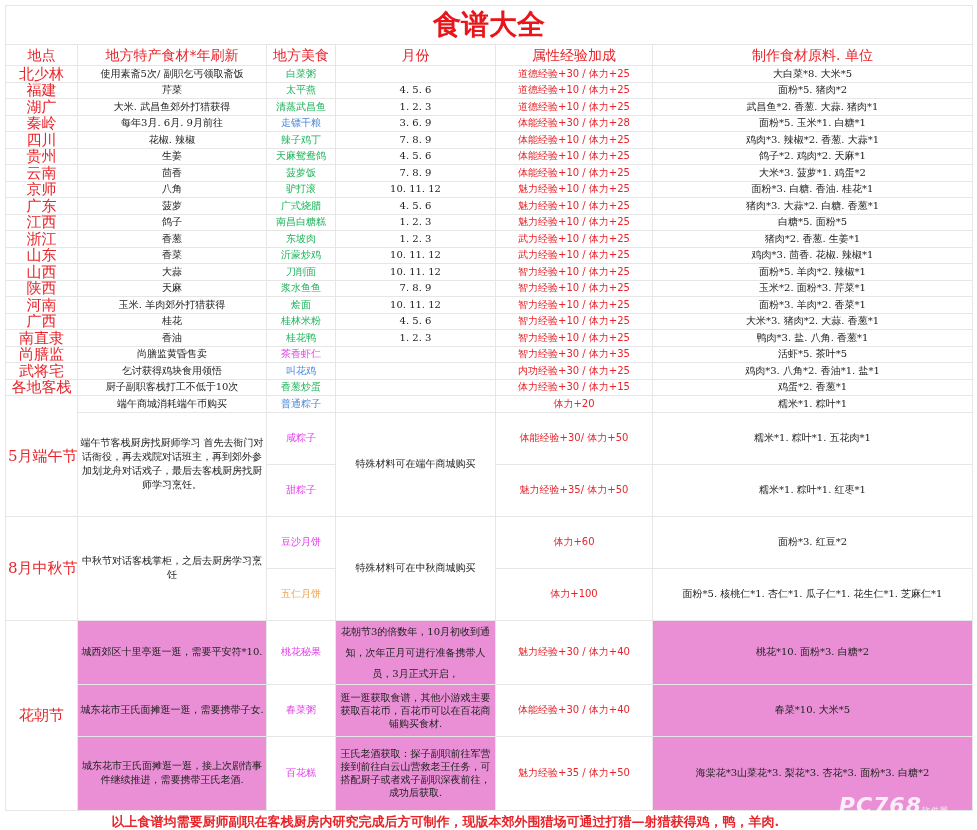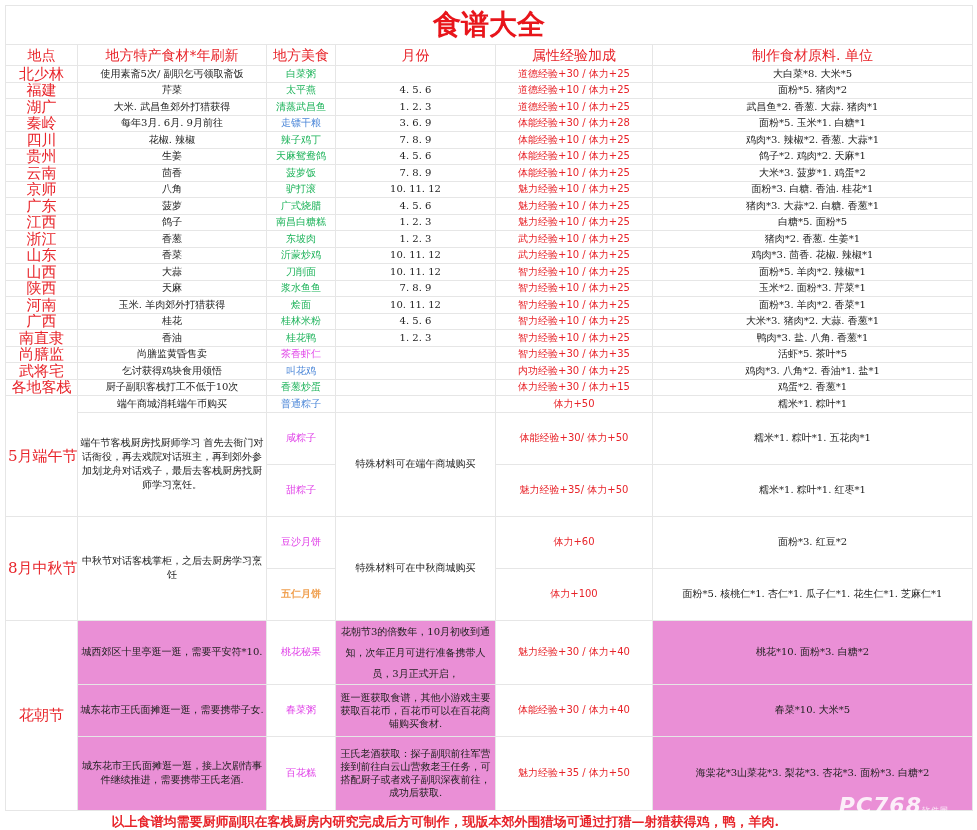--- a/index.html
+++ b/index.html
@@ -8,21 +8,21 @@
   table{border-collapse:collapse;table-layout:fixed;width:967px;padding-left:36px;}
   td{border:1px solid #e6e6e6;text-align:center;vertical-align:middle;padding:0 2px;font-size:10px;line-height:12px;color:#222;overflow:hidden;white-space:nowrap;}
   td.wrap{white-space:normal;line-height:14px;}
   .title-cell{height:38px;font-family:"DejaVu Sans","Liberation Sans",sans-serif;font-size:28px;font-weight:bold;color:#e8151b;line-height:38px;}
   .hdr td{height:20px;font-size:14px;color:#e8242a;font-family:"DejaVu Sans","Liberation Sans",sans-serif;}
   tr.r td{height:15.5px;}
   .loc{color:#e8242a;font-size:15px;}
   .dish-green{color:#1db35a;}
   .dish-blue{color:#4a86d8;margin-left:37px;}
   .dish-pink{color:#e040e8;margin-top:20px;}
-  .dish-orange{color:#f0a050;font-weight:bold;}
+  .dish-orange{color:#f0a050;}
   .attr{color:#e8242a;font-family:"DejaVu Sans","Liberation Sans",sans-serif;font-size:10px;text-align:center;}
   .pink-bg{background:#ea8fd6;}
   .footer td{height:22px;border:none;border-bottom:3px solid #f5dc78;font-size:13px;font-weight:bold;color:#e8242a;text-align:left;padding-left:106px;}
   .watermark{position:absolute;right:28px;bottom:12px;font-family:"DejaVu Sans",sans-serif;font-weight:bold;font-style:italic;font-size:22px;color:rgba(255,255,255,0.85);letter-spacing:1px;}
   .watermark small{font-size:8px;font-style:normal;font-weight:normal;}
 </style>
 </head>
 <body>
 
 <div class="sheet">
@@ -210,21 +210,21 @@
           <td>鸡蛋*2. 香葱*1</td>
         </tr>
       </tbody>
 
   <tbody>
         <tr class="r">
     <td rowspan="3" class="loc">5月端午节</td>
     <td>端午商城消耗端午币购买</td>
     <td class="dish-blue">普通粽子</td>
     <td></td>
-    <td class="attr">体力+50</td>
+    <td class="attr">体力+20</td>
     <td>糯米*1. 粽叶*1</td>
   </tr>
   <tr style="height:52px">
     <td rowspan="2" class="wrap">端午节客栈厨房找厨师学习 首先去衙门对话衙役，再去戏院对话班主，再到郊外参加划龙舟对话戏子，最后去客栈厨房找厨师学习烹饪。</td>
     <td class="dish-pink">咸粽子</td>
     <td rowspan="2">特殊材料可在端午商城购买</td>
     <td class="attr">体能经验+30/ 体力+50</td>
     <td>糯米*1. 粽叶*1. 五花肉*1</td>
   </tr>
   <tr style="height:52px">

